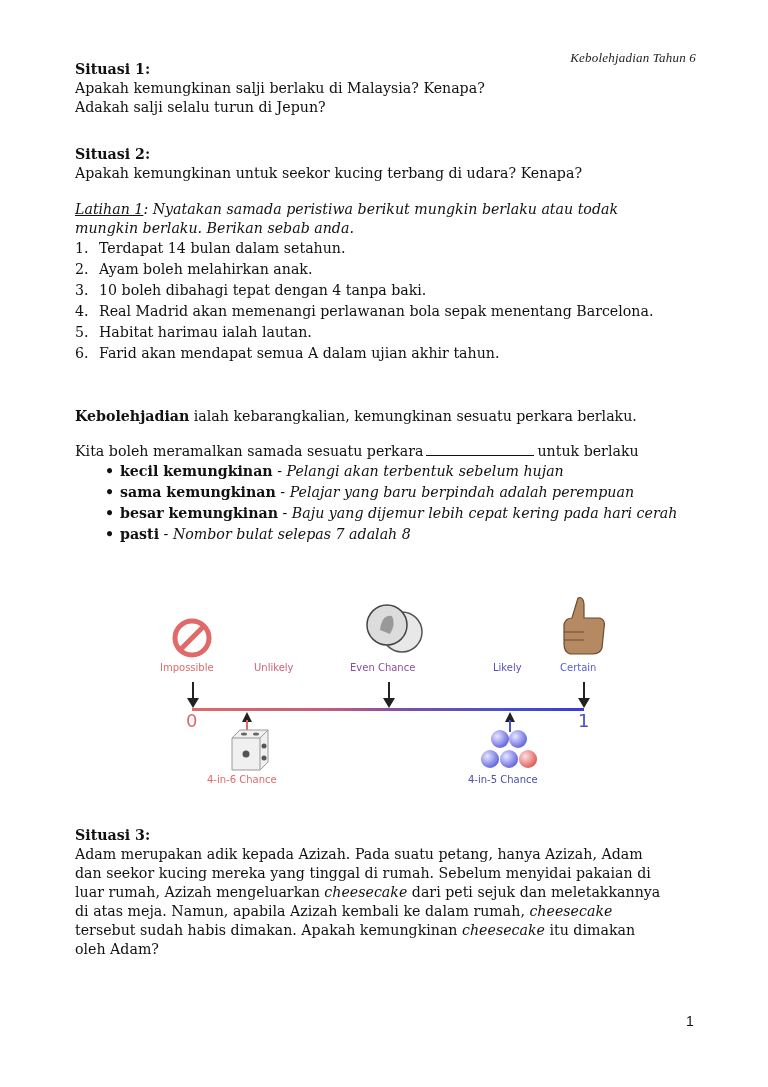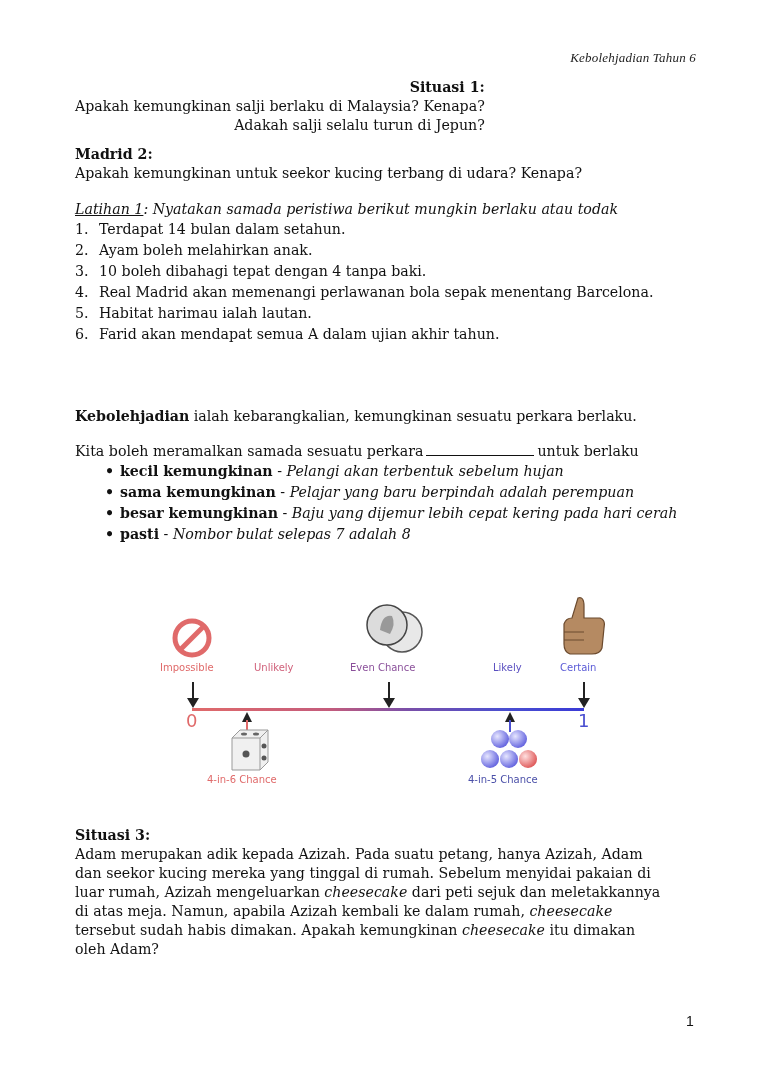--- a/index.html
+++ b/index.html
@@ -25,33 +25,34 @@
   .dlbl { position: absolute; font-family: "DejaVu Sans", sans-serif; font-size: 10px; white-space: nowrap; }
   .axis { position: absolute; left: 42px; top: 118px; width: 392px; height: 3px;
           background: linear-gradient(90deg, #e06a6a 0%, #c45c7c 35%, #7a4fa8 55%, #4a4fd0 80%, #3a3ad6 100%); }
   .tick { position: absolute; width: 2px; background: #222; }
 </style>
 </head>
 <body>
 
 <div class="header">Kebolehjadian Tahun 6</div>
 
-<div class="blk" style="top:78px;text-align:right;">
+<div class="blk" style="top:60px;">
   <div class="b">Situasi 1:</div>
   <div>Apakah kemungkinan salji berlaku di Malaysia? Kenapa?</div>
   <div>Adakah salji selalu turun di Jepun?</div>
 </div>
 
 <div class="blk" style="top:145px;">
-  <div class="b">Madrid 2:</div>
+  <div class="b">Situasi 2:</div>
   <div>Apakah kemungkinan untuk seekor kucing terbang di udara? Kenapa?</div>
 </div>
 
 <div class="blk" style="top:200px;">
   <div class="i"><span class="u">Latihan 1</span><span>: Nyatakan samada peristiwa berikut mungkin berlaku atau todak</span></div>
+  <div class="i">mungkin berlaku. Berikan sebab anda.</div>
   <ol class="ex">
     <li><span class="n">1.</span><span>Terdapat 14 bulan dalam setahun.</span></li>
     <li><span class="n">2.</span><span>Ayam boleh melahirkan anak.</span></li>
     <li><span class="n">3.</span><span>10 boleh dibahagi tepat dengan 4 tanpa baki.</span></li>
     <li><span class="n">4.</span><span>Real Madrid akan memenangi perlawanan bola sepak menentang Barcelona.</span></li>
     <li><span class="n">5.</span><span>Habitat harimau ialah lautan.</span></li>
     <li><span class="n">6.</span><span>Farid akan mendapat semua A dalam ujian akhir tahun.</span></li>
   </ol>
 </div>
 

